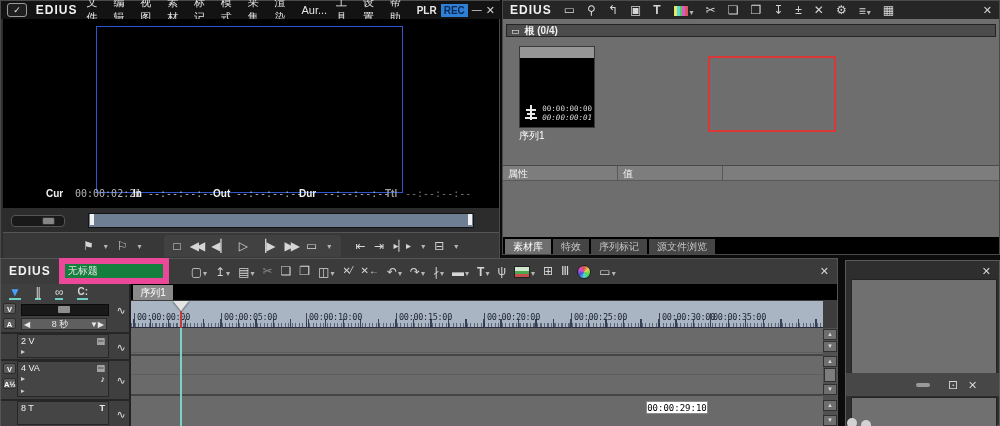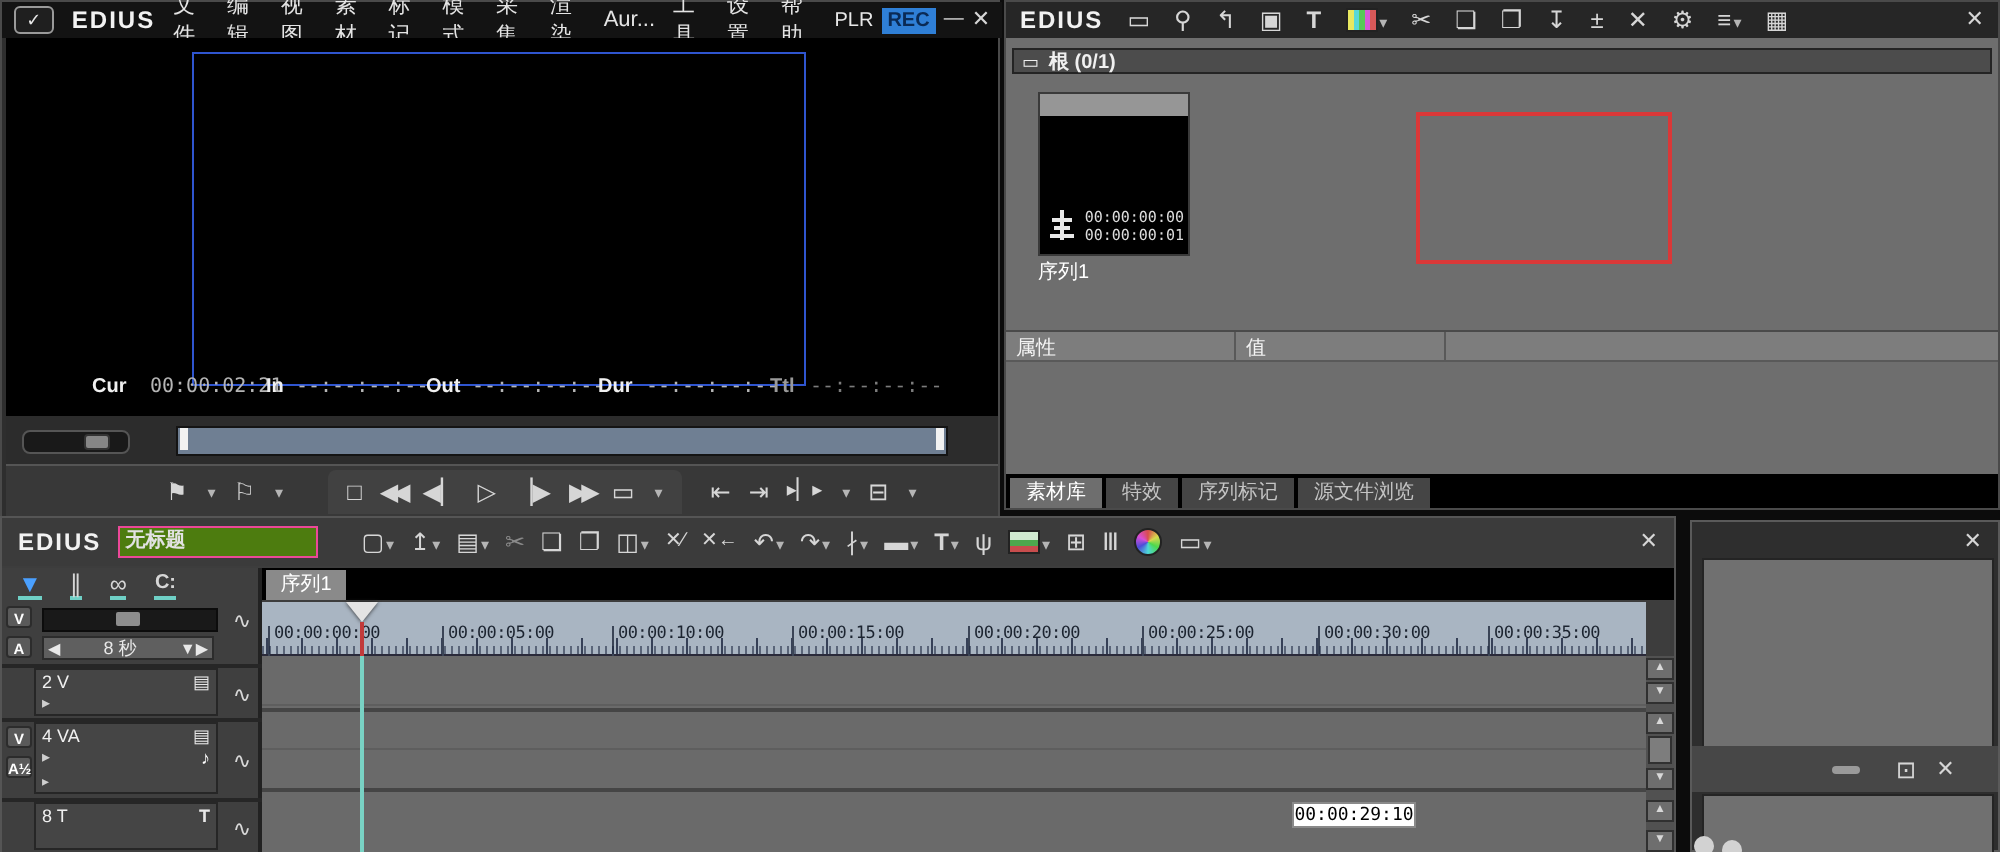--- a/index.html
+++ b/index.html
@@ -49,21 +49,21 @@
   #clip-label{left:16px;top:128px;font-size:10px;color:#fff;}
   #red-rect{left:205px;top:55px;width:124px;height:72px;border:2px solid #da3838;}
   #prop-header{left:0px;top:164px;width:496px;height:14px;background:#7d7d7d;border-top:1px solid #4a4a4a;border-bottom:1px solid #595959;display:flex;}
   .prop-col{font-size:10px;color:#f4f4f4;padding:1px 5px;border-right:1px solid #595959;box-sizing:border-box;}
   #bin-tabs{left:0;top:236px;width:496px;height:17px;background:#000;display:flex;align-items:flex-end;gap:2px;padding-left:2px;box-sizing:border-box;}
   .bin-tab{font-size:10px;padding:1px 8px;height:13px;line-height:13px;background:#454545;color:#c4c4c4;}
   .bin-tab.active{background:#6e6e6e;color:#fff;}
   
   #timeline{left:0;top:258px;width:838px;height:168px;background:#3d3d3d;border:1px solid #555;box-sizing:border-box;}
   #tl-toolbar{left:0;top:0;width:836px;height:24px;background:#3b3b3b;display:flex;align-items:center;gap:8px;padding:0 8px;box-sizing:border-box;}
-  #tl-title{width:92px;height:14px;background:#4d7c0f;border:1px solid #ec4899;color:#e2e2e2;font-size:10px;line-height:14px;padding:0 3px;font-weight:bold;}
+  #tl-title{width:92px;height:14px;background:#15803d;border:6px solid #ec4899;color:#e2e2e2;font-size:10px;line-height:14px;padding:0 3px;}
   .exporticon{display:inline-block;width:14px;height:10px;background:linear-gradient(180deg,#cfe8cf 0 40%,#4da84d 40% 70%,#c84d4d 70% 100%);border:1px solid #222;vertical-align:middle;}
   .colorwheel{display:inline-block;width:12px;height:12px;border-radius:50%;vertical-align:middle;border:1px solid #222;
      background:conic-gradient(#d84d4d,#d8d84d,#4dd84d,#4dd8d8,#4d4dd8,#d84dd8,#d84d4d);}
   #tl-close{position:absolute;right:8px;top:4px;}
   
   #track-header{left:0;top:25px;width:130px;height:142px;background:#3f3f3f;border-right:2px solid #222;box-sizing:border-box;}
   #th-icons{left:0;top:1px;width:128px;height:16px;display:flex;gap:14px;padding:0 8px;align-items:center;box-sizing:border-box;}
   #th-icons .tb{border-bottom:2px solid #6fd0c6;line-height:12px;}
   .badge{position:absolute;width:13px;height:11px;background:#5a5a5a;border:1px solid #2c2c2c;color:#fff;
          font-size:7.5px;font-weight:bold;text-align:center;line-height:11px;box-sizing:border-box;border-radius:2px;}
@@ -122,21 +122,21 @@
       <span class="menu-item">素材</span>
       <span class="menu-item">标记</span>
       <span class="menu-item">模式</span>
       <span class="menu-item">采集</span>
       <span class="menu-item">渲染</span>
       <span class="menu-item">Aur...</span>
       <span class="menu-item">工具</span>
       <span class="menu-item">设置</span>
       <span class="menu-item">帮助</span>
       <span id="plr-rec">
-        <span style="font-size:10px;font-weight:normal;color:#e8e8e8;">PLR</span>
+        <span style="font-size:10px;font-weight:bold;color:#e8e8e8;">PLR</span>
         <span class="rec-badge">REC</span>
         <span class="tb" style="font-size:10px;">—</span>
         <span class="tb" style="font-size:11px;">✕</span>
       </span>
     </div>
 
     <div id="preview" class="abs">
       <div id="preview-rect" class="abs"></div>
       <span class="tcl" style="left:43px;">Cur</span>
       <span class="tcv mono" style="left:72px;">00:00:02:21</span>
@@ -204,33 +204,33 @@
       <span class="tb">±</span>
       <span class="tb">✕</span>
       <span class="tb">⚙</span>
       <span><span class="tb">≡</span><span class="caret">▾</span></span>
       <span class="tb">▦</span>
       <span class="tb" style="margin-left:auto;font-size:11px;">✕</span>
     </div>
 
     <div id="bin-folderbar" class="abs">
       <span class="tb" style="font-size:9px;">▭</span>
-      <span style="font-weight:bold;">根 (0/1)</span>
+      <span style="font-weight:bold;">根 (0/4)</span>
     </div>
 
     <div id="clip-card" class="abs">
       <div id="clip-strip" class="abs"></div>
       <span id="seq-icon" class="abs">
         <i style="left:5px;top:0;width:2px;height:15px;"></i>
         <i style="left:1px;top:4px;width:10px;height:2px;"></i>
         <i style="left:2px;top:8px;width:8px;height:2px;"></i>
         <i style="left:0;top:12px;width:12px;height:2px;"></i>
       </span>
       <span class="clip-tc mono" style="top:58px;">00:00:00:00</span>
-      <span class="clip-tc mono" style="top:67px;">00:00:00:01</span>
+      <span class="clip-tc mono" style="top:67px;font-style:italic;">00:00:00:01</span>
     </div>
     <span id="clip-label" class="abs">序列1</span>
 
     <div id="red-rect" class="abs"></div>
 
     <div id="prop-header" class="abs">
       <span class="prop-col" style="width:115px;">属性</span>
       <span class="prop-col" style="width:105px;">值</span>
       <span class="prop-col" style="flex:1;border-right:none;"></span>
     </div>
@@ -323,21 +323,21 @@
     </div>
 
     <div id="ruler" class="abs mono">
       <span class="rtick" style="left:6px;">00:00:00:00</span>
       <span class="rtick" style="left:93px;">00:00:05:00</span>
       <span class="rtick" style="left:178px;">00:00:10:00</span>
       <span class="rtick" style="left:268px;">00:00:15:00</span>
       <span class="rtick" style="left:356px;">00:00:20:00</span>
       <span class="rtick" style="left:443px;text-align:center;">00:00:25:00</span>
       <span class="rtick" style="left:531px;">00:00:30:00</span>
-      <span class="rtick" style="left:616px;">00:00:35:00</span>
+      <span class="rtick" style="left:582px;">00:00:35:00</span>
     </div>
 
     <div id="tracks" class="abs">
       <div class="tr-sub" style="top:24px;"></div>
       <div class="tr-div" style="top:26px;"></div>
       <div class="tr-sub" style="top:46px;"></div>
       <div class="tr-div" style="top:66px;"></div>
     </div>
 
     <div id="playhead-tri" class="abs"></div>

